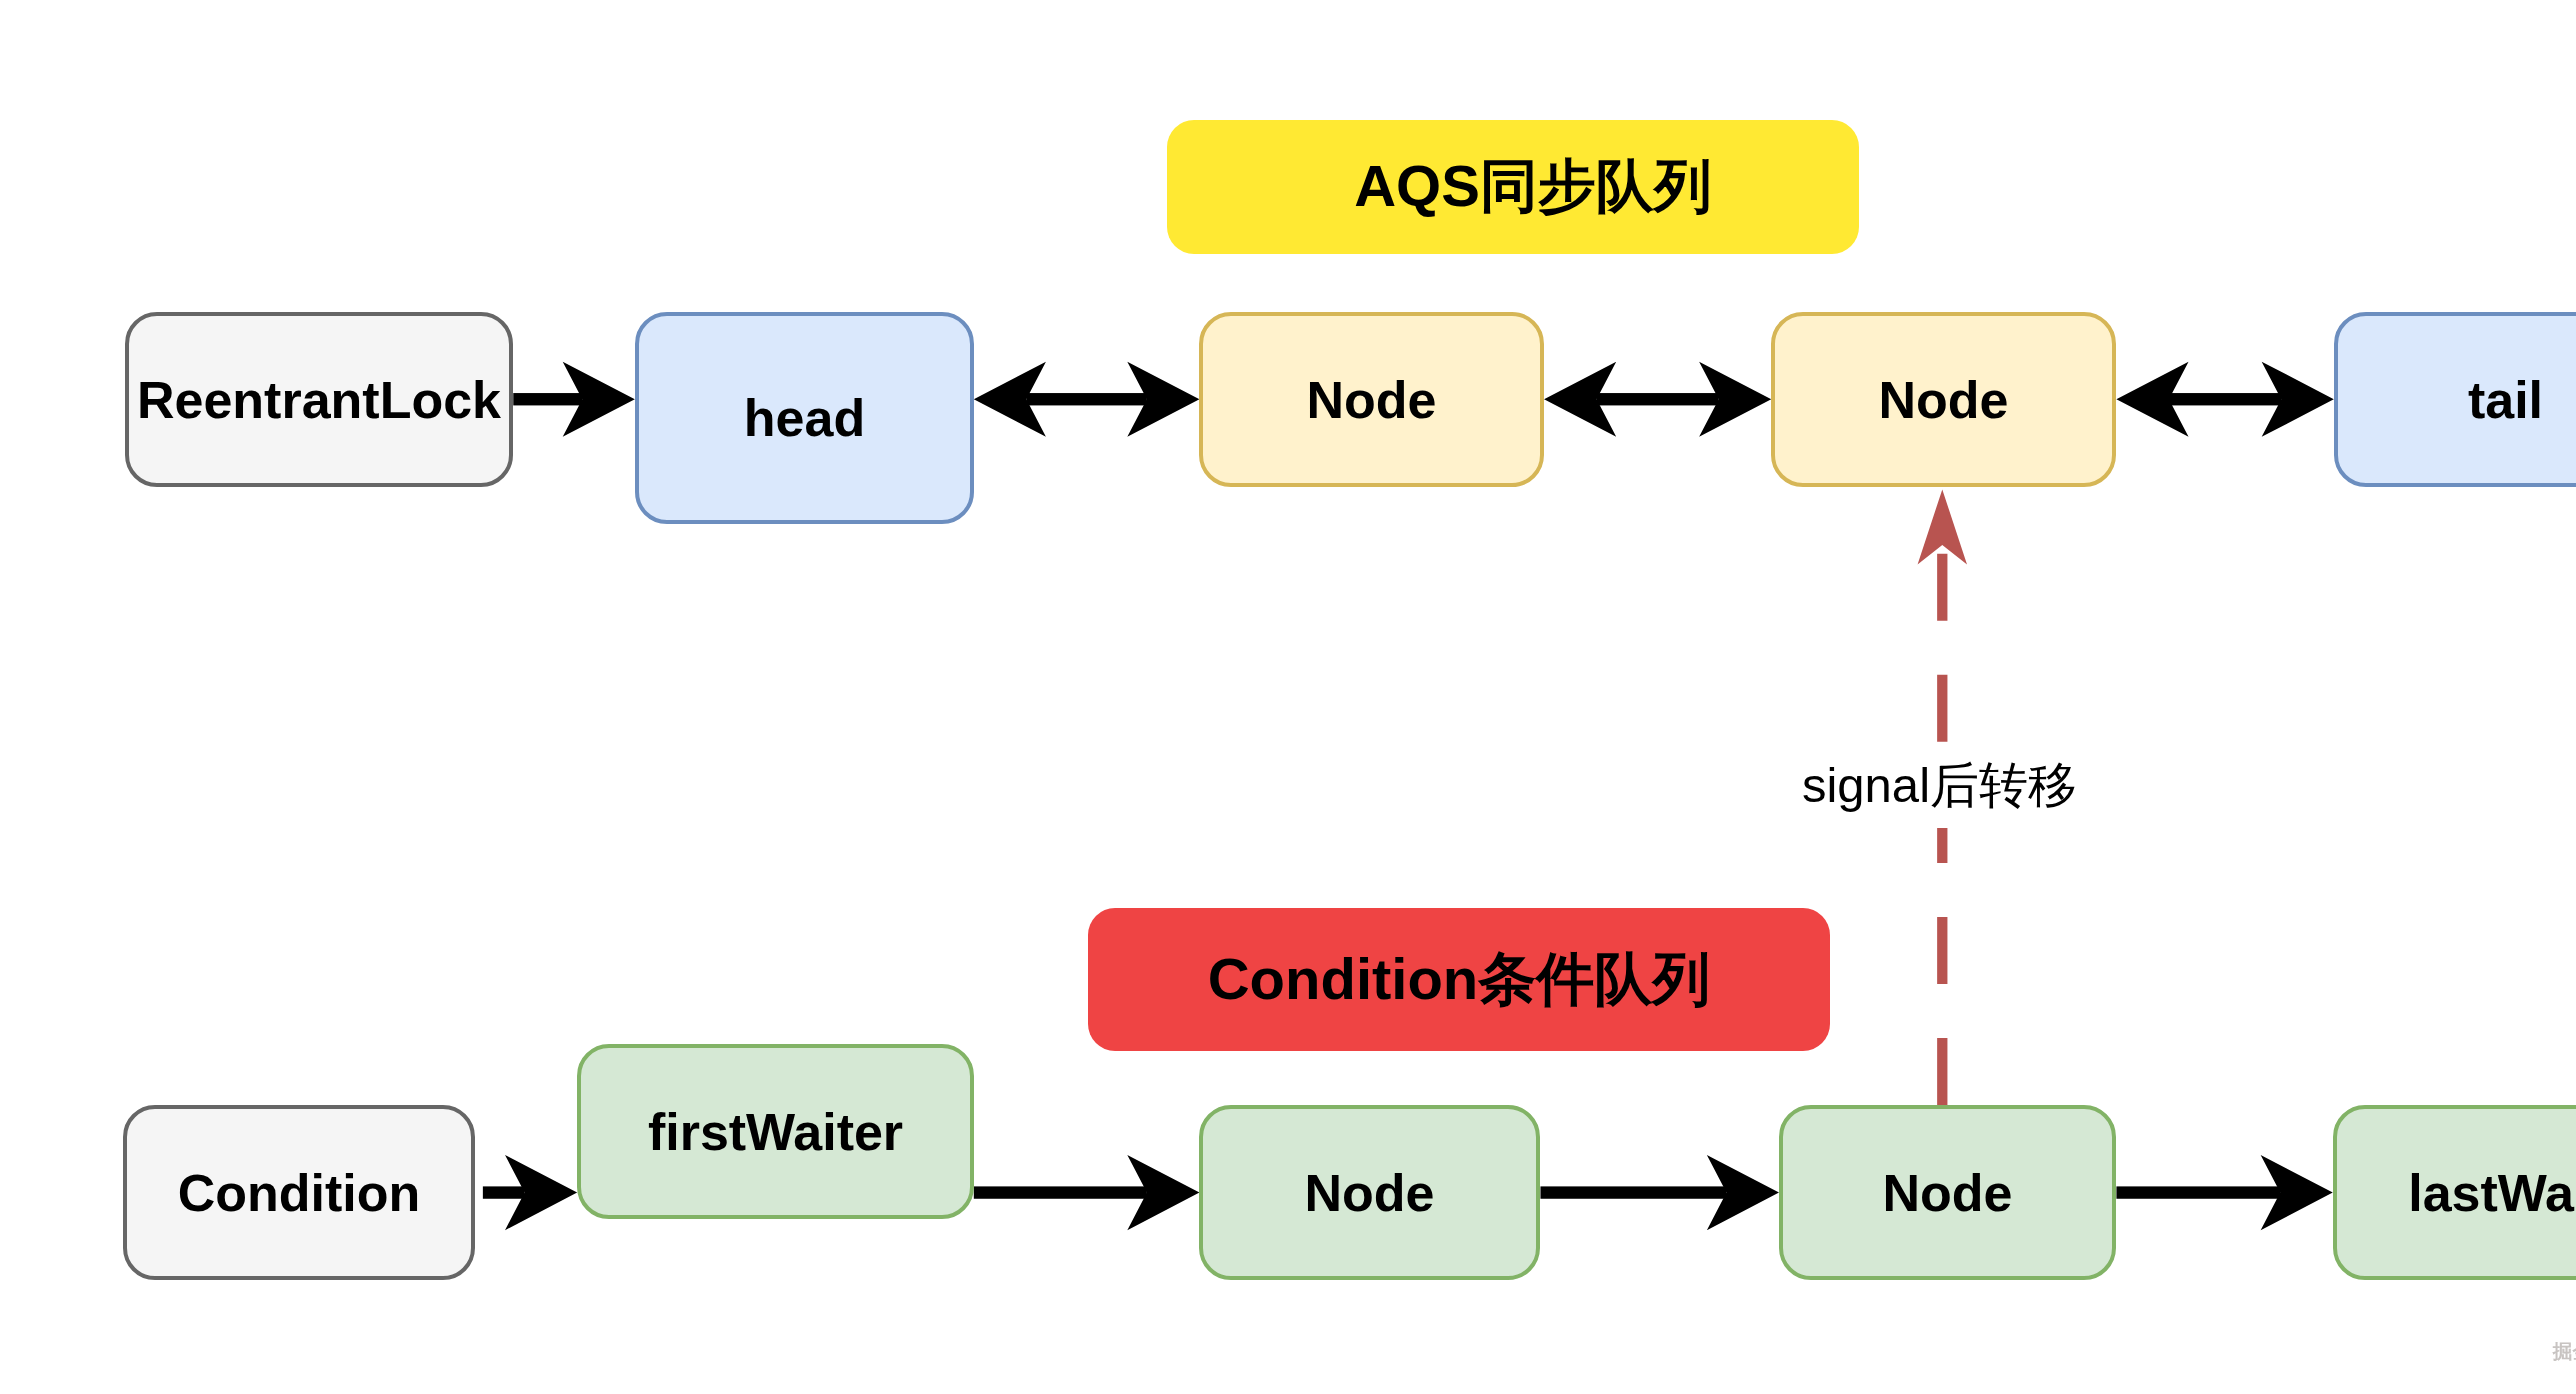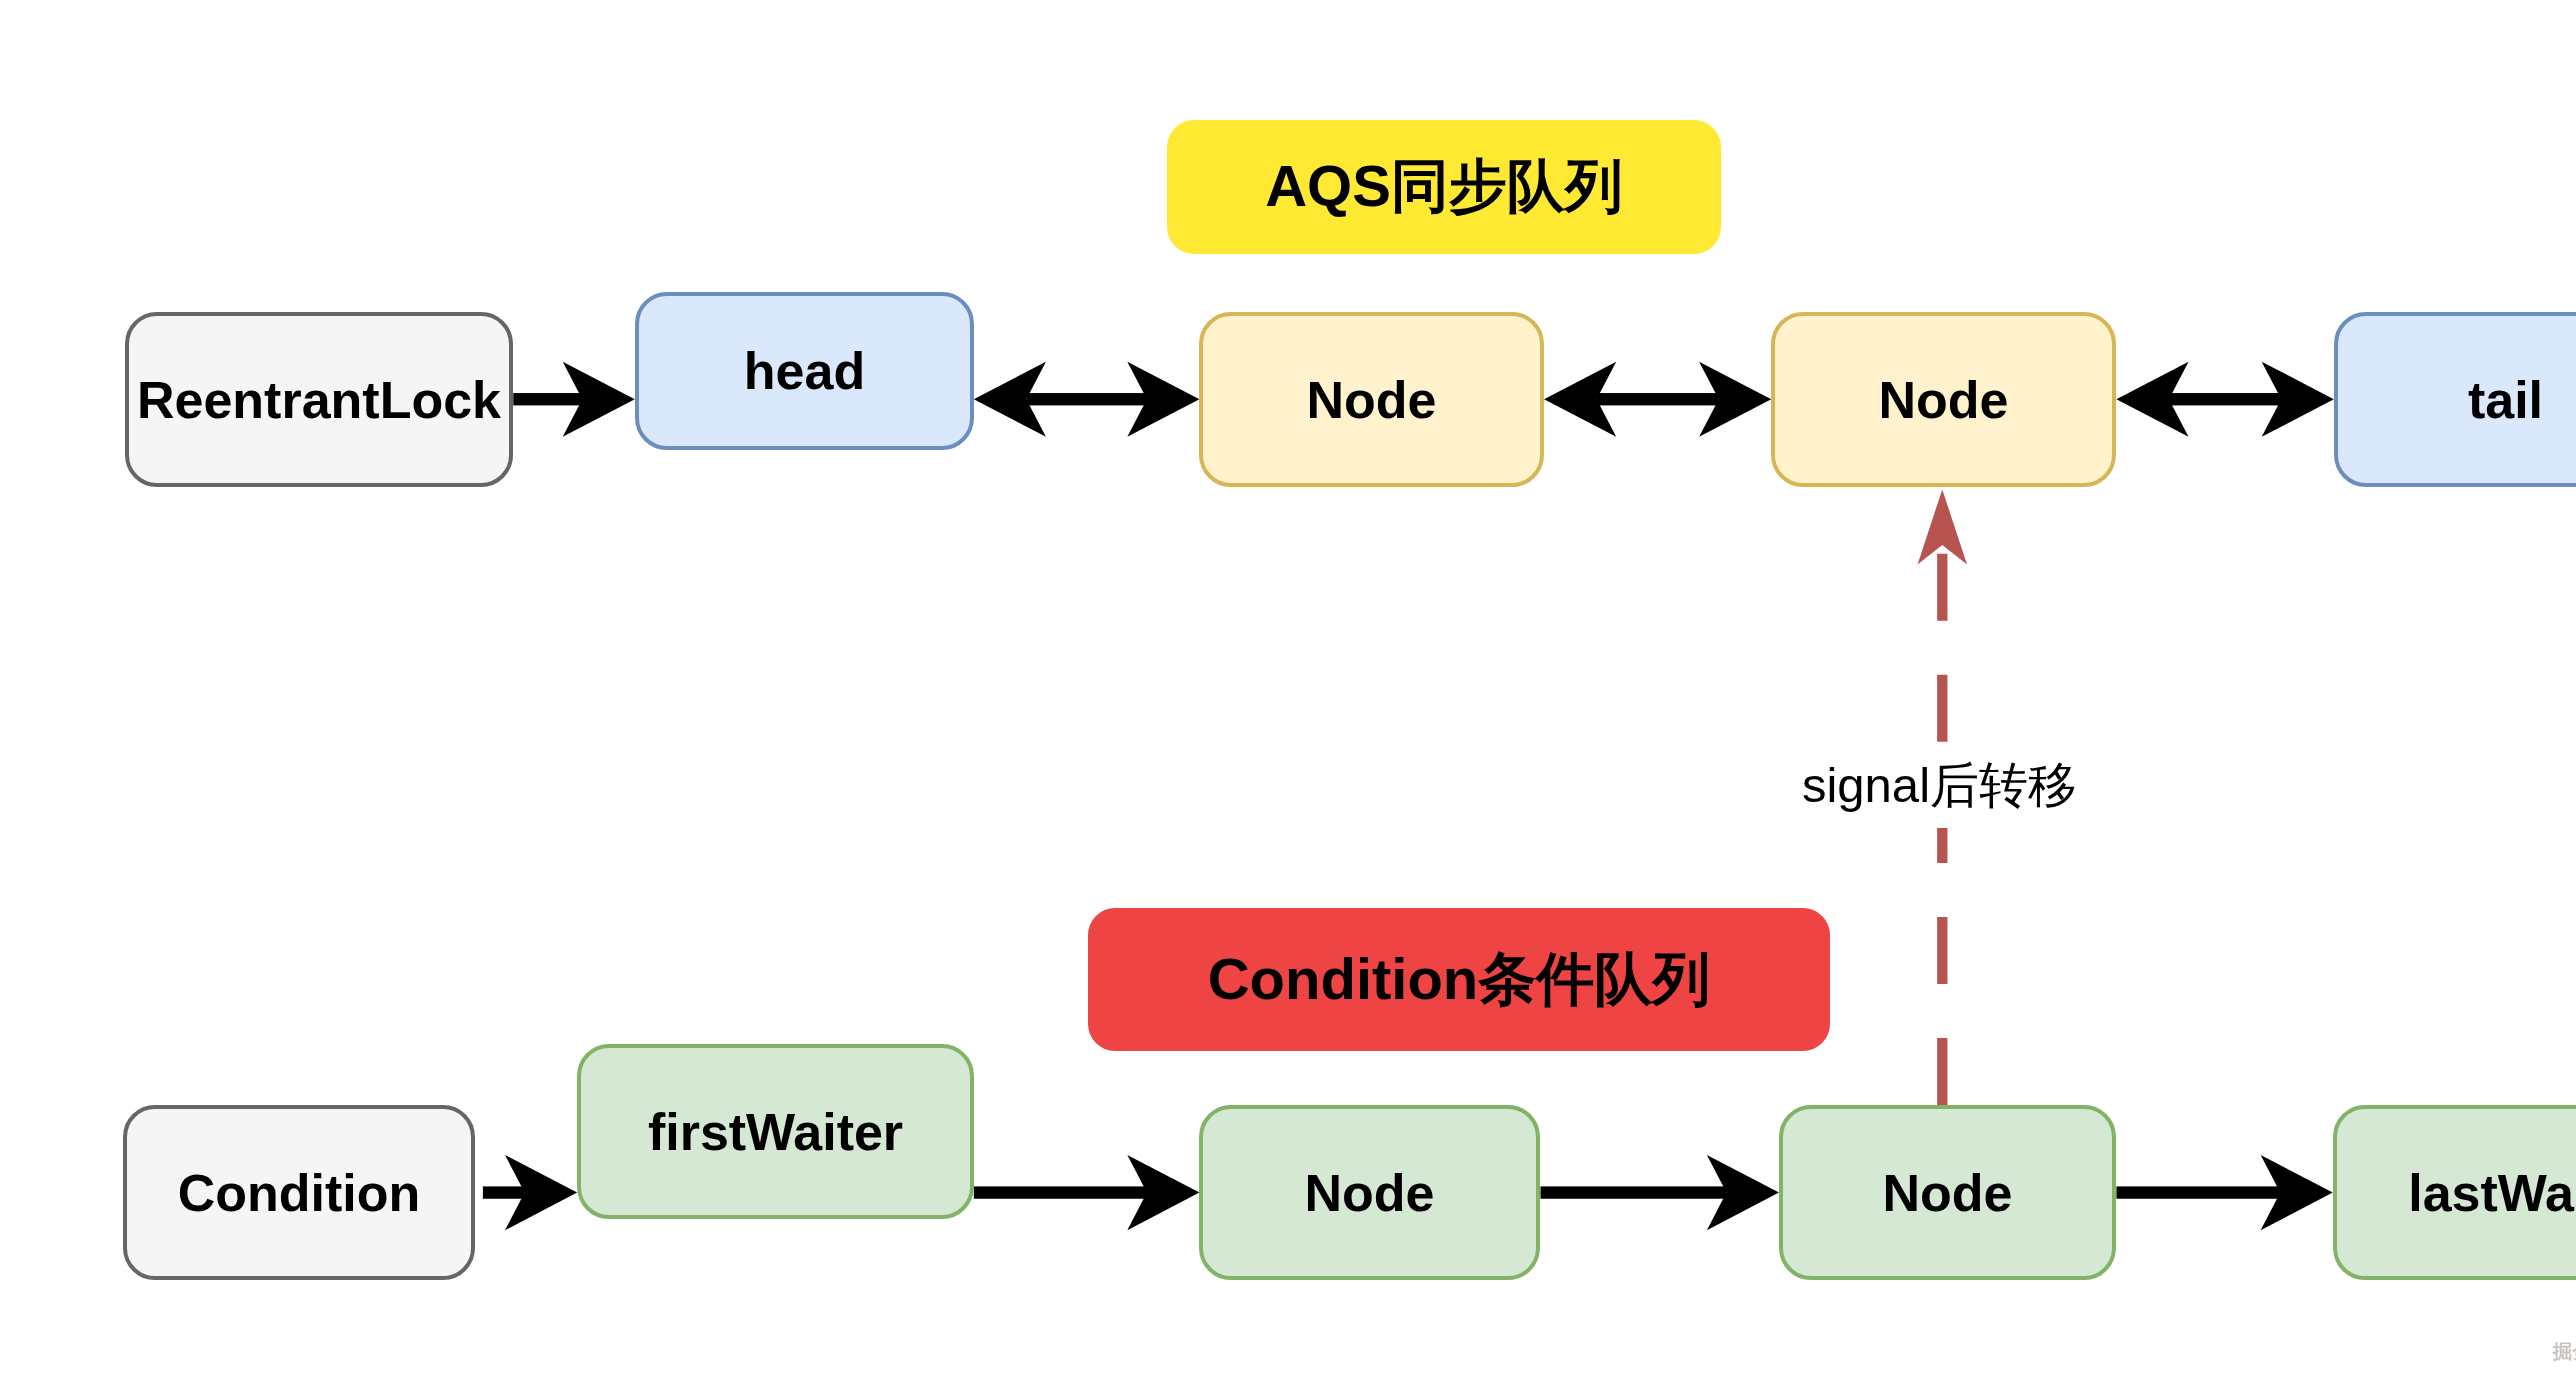--- a/index.html
+++ b/index.html
@@ -23,21 +23,21 @@
     display: flex;
     align-items: center;
     justify-content: center;
     font-weight: bold;
     font-size: 58px;
     color: #000000;
     border-radius: 27px;
     z-index: 2;
     white-space: nowrap;
   }
-  .title-aqs { left: 1167px; top: 120px; width: 554px; height: 134px; background: #ffe933; }
+  .title-aqs { left: 1167px; top: 120px; width: 652px; height: 134px; background: #ffe933; padding-left: 40px; }
   .title-cond { left: 1088px; top: 908px; width: 742px; height: 143px; background: #ef4444; }
   .node-box {
     position: absolute;
     display: flex;
     align-items: center;
     justify-content: center;
     font-weight: bold;
     font-size: 52px;
     color: #000000;
     border-radius: 32px;
@@ -46,21 +46,21 @@
     z-index: 2;
     white-space: nowrap;
   }
   .kind-gray   { background: #f5f5f5; border-color: #666666; }
   .kind-blue   { background: #dae8fc; border-color: #6c8ebf; }
   .kind-yellow { background: #fff2cc; border-color: #d6b656; }
   .kind-green  { background: #d5e8d4; border-color: #82b366; }
 
   
   .b-reentrantlock { left: 125px;  top: 312px; width: 388px; height: 175px; }
-  .b-head          { left: 635px; top: 292px; width: 339px; height: 158px; }
+  .b-head          { left: 635px; top: 312px; width: 339px; height: 212px; }
   .b-node-sync-1   { left: 1199px; top: 312px; width: 345px; height: 175px; }
   .b-node-sync-2   { left: 1771px; top: 312px; width: 345px; height: 175px; }
   .b-tail          { left: 2334px; top: 312px; width: 343px; height: 175px; }
   
   .b-condition     { left: 123px;  top: 1105px; width: 352px; height: 175px; }
   .b-firstwaiter   { left: 577px; top: 1044px; width: 397px; height: 175px; }
   .b-node-cond-1   { left: 1199px; top: 1105px; width: 341px; height: 175px; }
   .b-node-cond-2   { left: 1779px; top: 1105px; width: 337px; height: 175px; }
   .b-lastwaiter    { left: 2333px; top: 1105px; width: 397px; height: 175px; }
 

